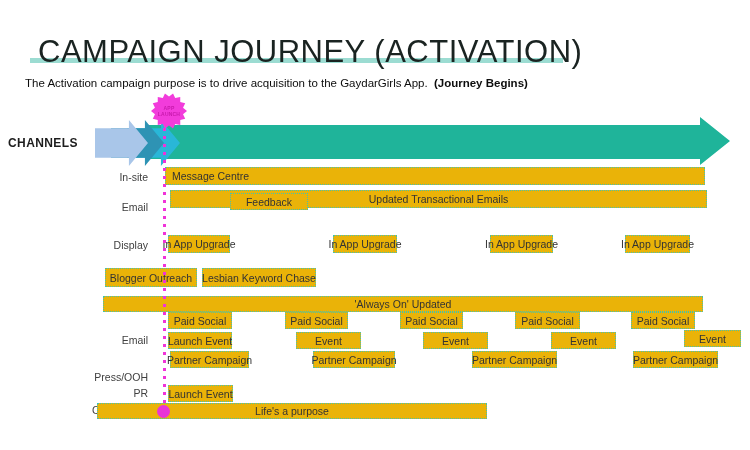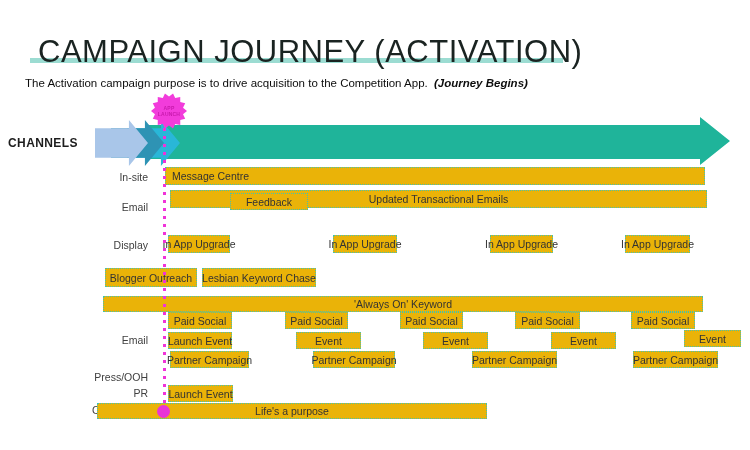--- a/index.html
+++ b/index.html
@@ -8,21 +8,21 @@
     font-family:"Liberation Sans", sans-serif;position:relative;
   }
   .slide{position:absolute;inset:0;}
 
   .title-underline{position:absolute;left:30px;top:58px;width:533px;height:5px;background:#9cdcd2;}
   .page-title{
     position:absolute;left:30px;top:26px;margin:8px;
     font-size:31px;font-weight:300;letter-spacing:0.5px;color:#1a2321;white-space:nowrap;
   }
   .subtitle{position:absolute;left:25px;top:77px;margin:0;font-size:11.5px;color:#0d0d0d;white-space:nowrap;}
-  .subtitle .em{font-weight:bold;font-style:italic;margin-left:3px;}
+  .subtitle .em{font-weight:bold;margin-left:3px;}
 
   
   .arrow{position:absolute;top:120px;width:53px;height:46px;
     clip-path:polygon(0 18%,64% 18%,64% 0,100% 50%,64% 100%,64% 82%,0 82%);}
   .arrow-lightblue{left:95px;background:#a9c6e9;z-index:5;}
   .arrow-steel{left:111px;background:#2e93b4;z-index:4;}
   .arrow-cyan{left:127px;background:#29b7d8;z-index:3;}
   .arrow-main{
     position:absolute;left:148px;top:117px;width:582px;height:48px;background:#1fb49a;z-index:2;
     clip-path:polygon(0 16.7%,94.85% 16.7%,94.85% 0,100% 50%,94.85% 100%,94.85% 87.5%,0 87.5%);
@@ -52,21 +52,21 @@
   .tbox.align-left{justify-content:flex-start;padding-left:6px;}
 </style>
 </head>
 <body>
 
 <div class="slide">
 
   <div class="title-underline"></div>
   <h1 class="page-title">CAMPAIGN JOURNEY (ACTIVATION)</h1>
   <p class="subtitle">
-    <span>The Activation campaign purpose is to drive acquisition to the Competition App.</span>
+    <span>The Activation campaign purpose is to drive acquisition to the GaydarGirls App.</span>
     <span class="em">(Journey Begins)</span>
   </p>
 
   <div class="arrow arrow-lightblue"></div>
   <div class="arrow arrow-steel"></div>
   <div class="arrow arrow-cyan"></div>
   <div class="arrow-main"></div>
 
   <div class="launch-line"></div>
   <div class="launch-dot"></div>
@@ -97,21 +97,21 @@
   <div class="tbox" style="left:230px;top:193px;width:78px;height:17px">Feedback</div>
 
   <div class="tbox" style="left:168px;top:235px;width:62px;height:18px">In App Upgrade</div>
   <div class="tbox" style="left:333px;top:235px;width:64px;height:18px">In App Upgrade</div>
   <div class="tbox" style="left:490px;top:235px;width:63px;height:18px">In App Upgrade</div>
   <div class="tbox" style="left:625px;top:235px;width:65px;height:18px">In App Upgrade</div>
 
   <div class="tbox" style="left:105px;top:268px;width:92px;height:19px">Blogger Outreach</div>
   <div class="tbox" style="left:202px;top:268px;width:114px;height:19px">Lesbian Keyword Chase</div>
 
-  <div class="tbox" style="left:103px;top:296px;width:600px;height:16px">'Always On' Keyword</div>
+  <div class="tbox" style="left:103px;top:296px;width:600px;height:16px">'Always On' Updated</div>
   <div class="tbox" style="left:168px;top:312px;width:64px;height:17px">Paid Social</div>
   <div class="tbox" style="left:285px;top:312px;width:63px;height:17px">Paid Social</div>
   <div class="tbox" style="left:400px;top:312px;width:63px;height:17px">Paid Social</div>
   <div class="tbox" style="left:515px;top:312px;width:65px;height:17px">Paid Social</div>
   <div class="tbox" style="left:631px;top:312px;width:64px;height:17px">Paid Social</div>
 
   <div class="tbox" style="left:168px;top:332px;width:64px;height:17px">Launch Event</div>
   <div class="tbox" style="left:296px;top:332px;width:65px;height:17px">Event</div>
   <div class="tbox" style="left:423px;top:332px;width:65px;height:17px">Event</div>
   <div class="tbox" style="left:551px;top:332px;width:65px;height:17px">Event</div>

